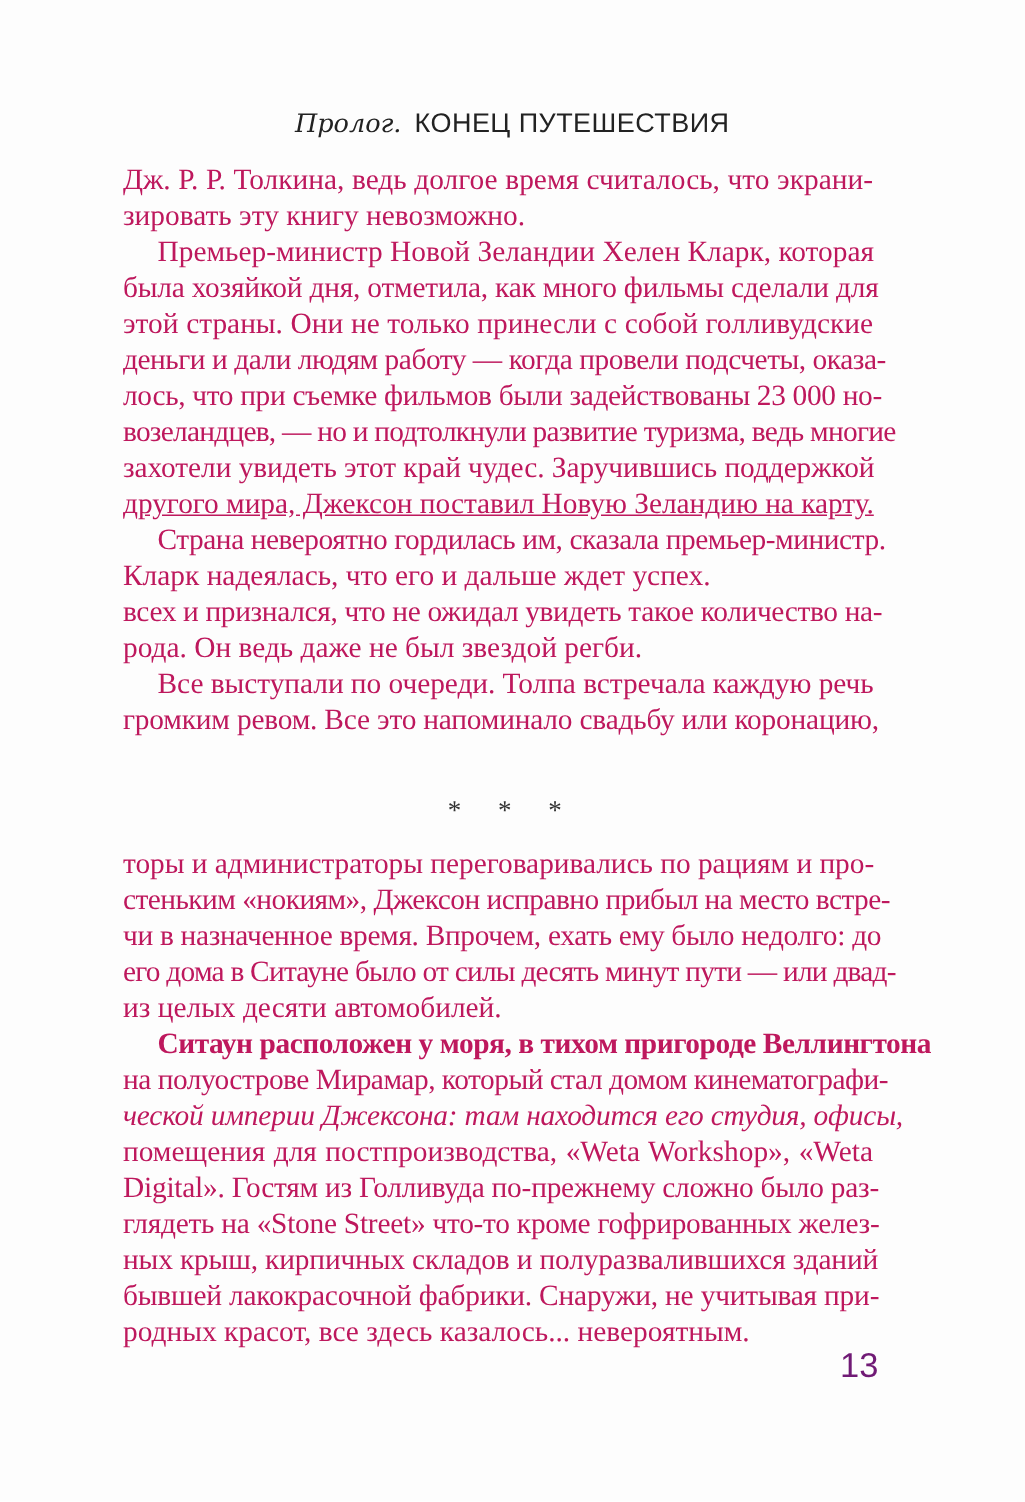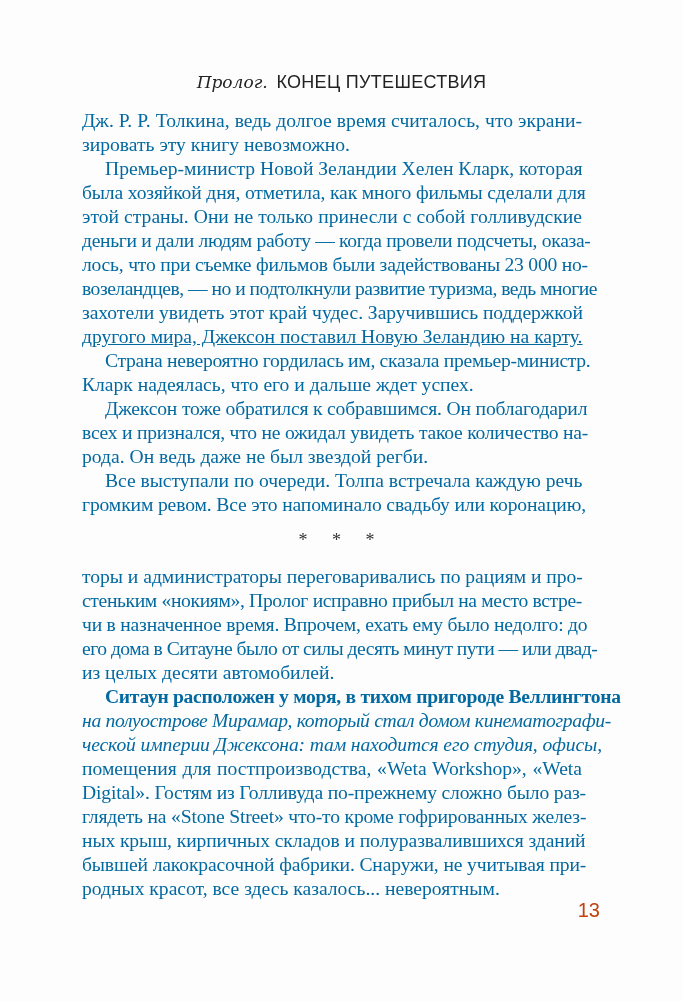--- a/index.html
+++ b/index.html
@@ -44,21 +44,21 @@
       letter-spacing: 0.3px;
       margin-left: 4px;
     }
     .text-block {
       position: absolute;
       left: 82px;
       width: 500px;
       font-family: "Liberation Serif", "DejaVu Serif", serif;
       font-size: 19.6px;
       line-height: 24px;
-      color: #0369a1;
+      color: #be185d;
     }
     .block-1 { top: 109px; }
     .block-2 { top: 565px; }
     .line {
       display: block;
       height: 24px;
       white-space: nowrap;
       text-align: justify;
       text-align-last: justify;
       overflow: visible;
@@ -80,25 +80,25 @@
       font-size: 18px;
       line-height: 20px;
       letter-spacing: 10px;
       color: #333;
     }
     .page-number {
       position: absolute;
       top: 900px;
       left: 560px;
       width: 40px;
-      text-align: right;
+      text-align: left;
       font-family: "Liberation Sans", "DejaVu Sans", sans-serif;
-      font-size: 20px;
+      font-size: 23px;
       line-height: 20px;
-      color: #c2410c;
+      color: #701a75;
     }
   </style>
 </head>
 <body>
 
 <div class="page">
 
   <div class="running-head">
     <span class="label">Пролог.</span>
     <span class="chapter">КОНЕЦ ПУТЕШЕСТВИЯ</span>
@@ -110,37 +110,36 @@
       <span class="line indent">Премьер-министр Новой Зеландии Хелен Кларк, которая</span>
       <span class="line" style="letter-spacing: -0.14px;">была хозяйкой дня, отметила, как много фильмы сделали для</span>
       <span class="line">этой страны. Они не только принесли с собой голливудские</span>
       <span class="line" style="letter-spacing: -0.31px;">деньги и дали людям работу — когда провели подсчеты, оказа-</span>
       <span class="line" style="letter-spacing: -0.22px;">лось, что при съемке фильмов были задействованы 23 000 но-</span>
       <span class="line" style="letter-spacing: -0.5px;">возеландцев, — но и подтолкнули развитие туризма, ведь многие</span>
       <span class="line" style="letter-spacing: -0.04px;">захотели увидеть этот край чудес. Заручившись поддержкой</span>
       <span class="line last" style="letter-spacing: -0.02px; text-decoration: underline;">другого мира, Джексон поставил Новую Зеландию на карту.</span>
       <span class="line indent" style="letter-spacing: -0.3px;">Страна невероятно гордилась им, сказала премьер-министр.</span>
       <span class="line last">Кларк надеялась, что его и дальше ждет успех.</span>
-      <span class="line indent" style="letter-spacing: -0.17px;">Джексон тоже обратился к собравшимся. Он поблагодарил</span>
       <span class="line" style="letter-spacing: -0.23px;">всех и признался, что не ожидал увидеть такое количество на-</span>
       <span class="line last">рода. Он ведь даже не был звездой регби.</span>
       <span class="line indent" style="letter-spacing: -0.03px;">Все выступали по очереди. Толпа встречала каждую речь</span>
       <span class="line" style="letter-spacing: -0.13px;">громким ревом. Все это напоминало свадьбу или коронацию,</span>
     </div>
 
   <div class="separator">* * *</div>
 
   <div class="text-block block-2" id="section-2">
       <span class="line" style="letter-spacing: -0.02px;">торы и администраторы переговаривались по рациям и про-</span>
-      <span class="line" style="letter-spacing: -0.36px;">стеньким «нокиям», Пролог исправно прибыл на место встре-</span>
+      <span class="line" style="letter-spacing: -0.36px;">стеньким «нокиям», Джексон исправно прибыл на место встре-</span>
       <span class="line" style="letter-spacing: -0.21px;">чи в назначенное время. Впрочем, ехать ему было недолго: до</span>
       <span class="line" style="letter-spacing: -0.51px;">его дома в Ситауне было от силы десять минут пути — или двад-</span>
       <span class="line last">из целых десяти автомобилей.</span>
       <span class="line indent" style="letter-spacing: -0.3px; font-weight: bold;">Ситаун расположен у моря, в тихом пригороде Веллингтона</span>
-      <span class="line" style="letter-spacing: -0.32px; font-style: italic;">на полуострове Мирамар, который стал домом кинематографи-</span>
+      <span class="line" style="letter-spacing: -0.32px;">на полуострове Мирамар, который стал домом кинематографи-</span>
       <span class="line" style="letter-spacing: -0.13px; font-style: italic;">ческой империи Джексона: там находится его студия, офисы,</span>
       <span class="line">помещения для постпроизводства, «Weta Workshop», «Weta</span>
       <span class="line" style="letter-spacing: -0.15px;">Digital». Гостям из Голливуда по-прежнему сложно было раз-</span>
       <span class="line" style="letter-spacing: -0.17px;">глядеть на «Stone Street» что-то кроме гофрированных желез-</span>
       <span class="line" style="letter-spacing: -0.1px;">ных крыш, кирпичных складов и полуразвалившихся зданий</span>
       <span class="line" style="letter-spacing: -0.13px;">бывшей лакокрасочной фабрики. Снаружи, не учитывая при-</span>
       <span class="line last">родных красот, все здесь казалось... невероятным.</span>
     </div>
 
   <div class="page-number">13</div>

